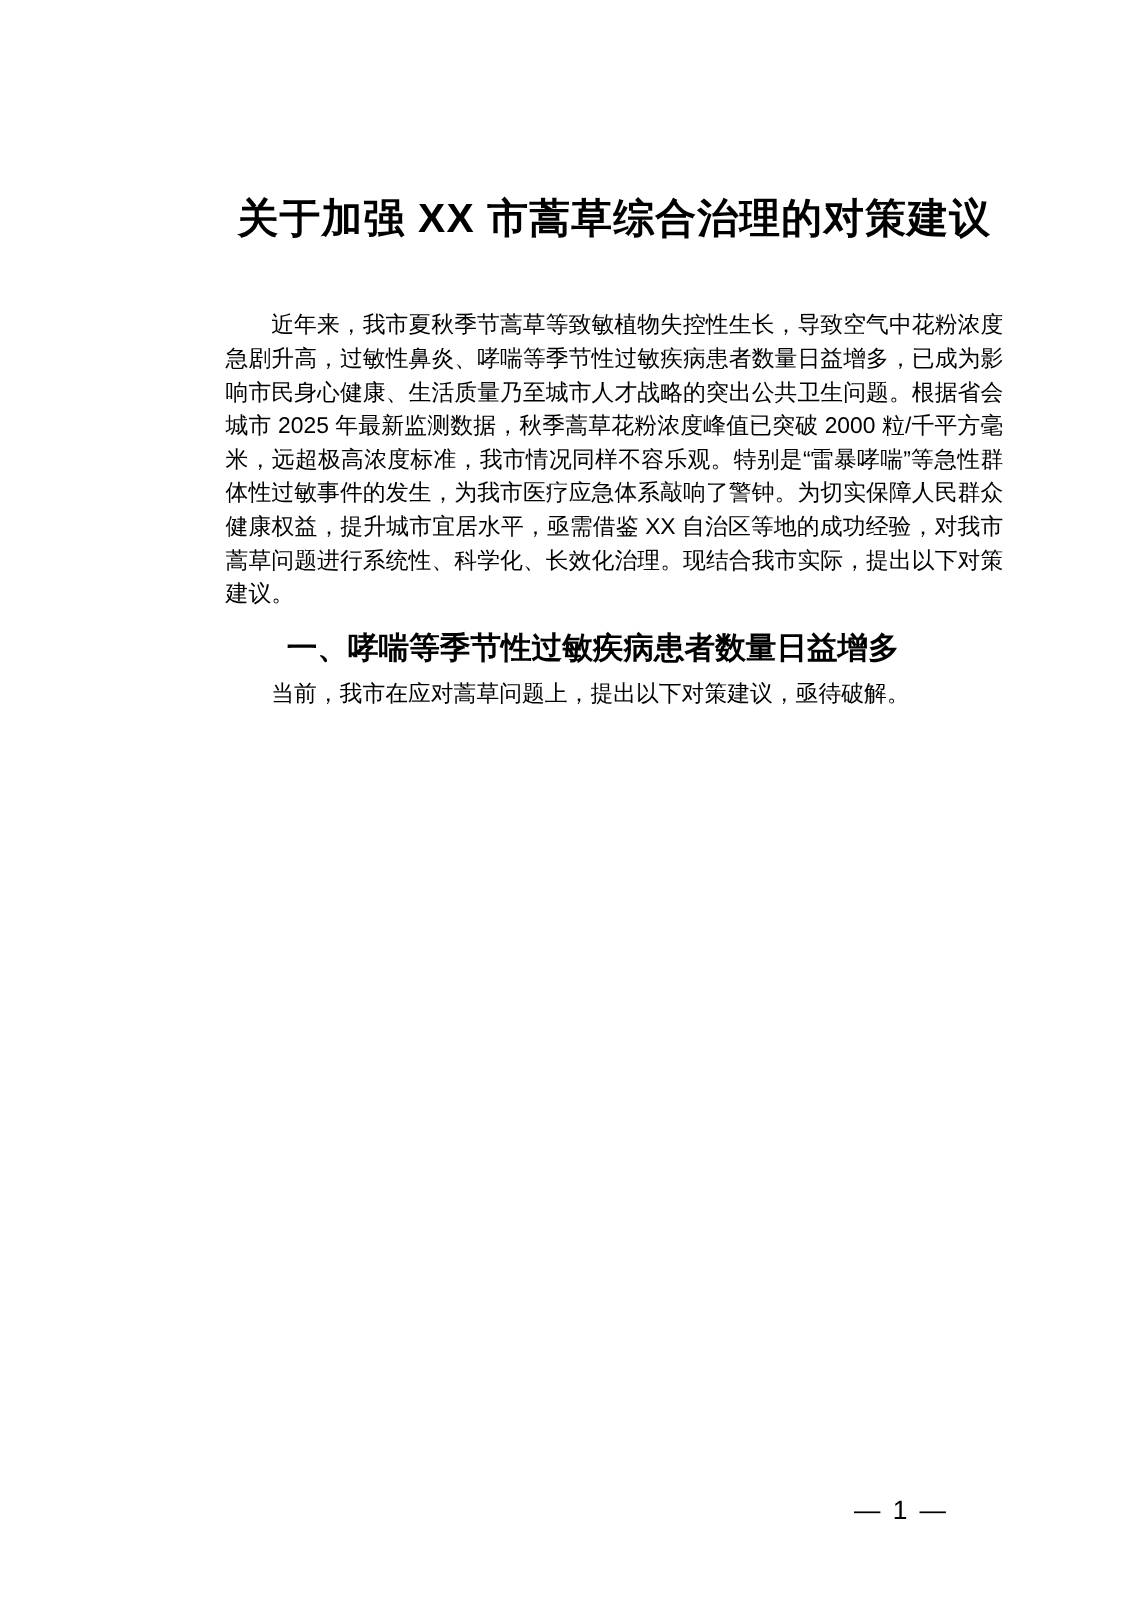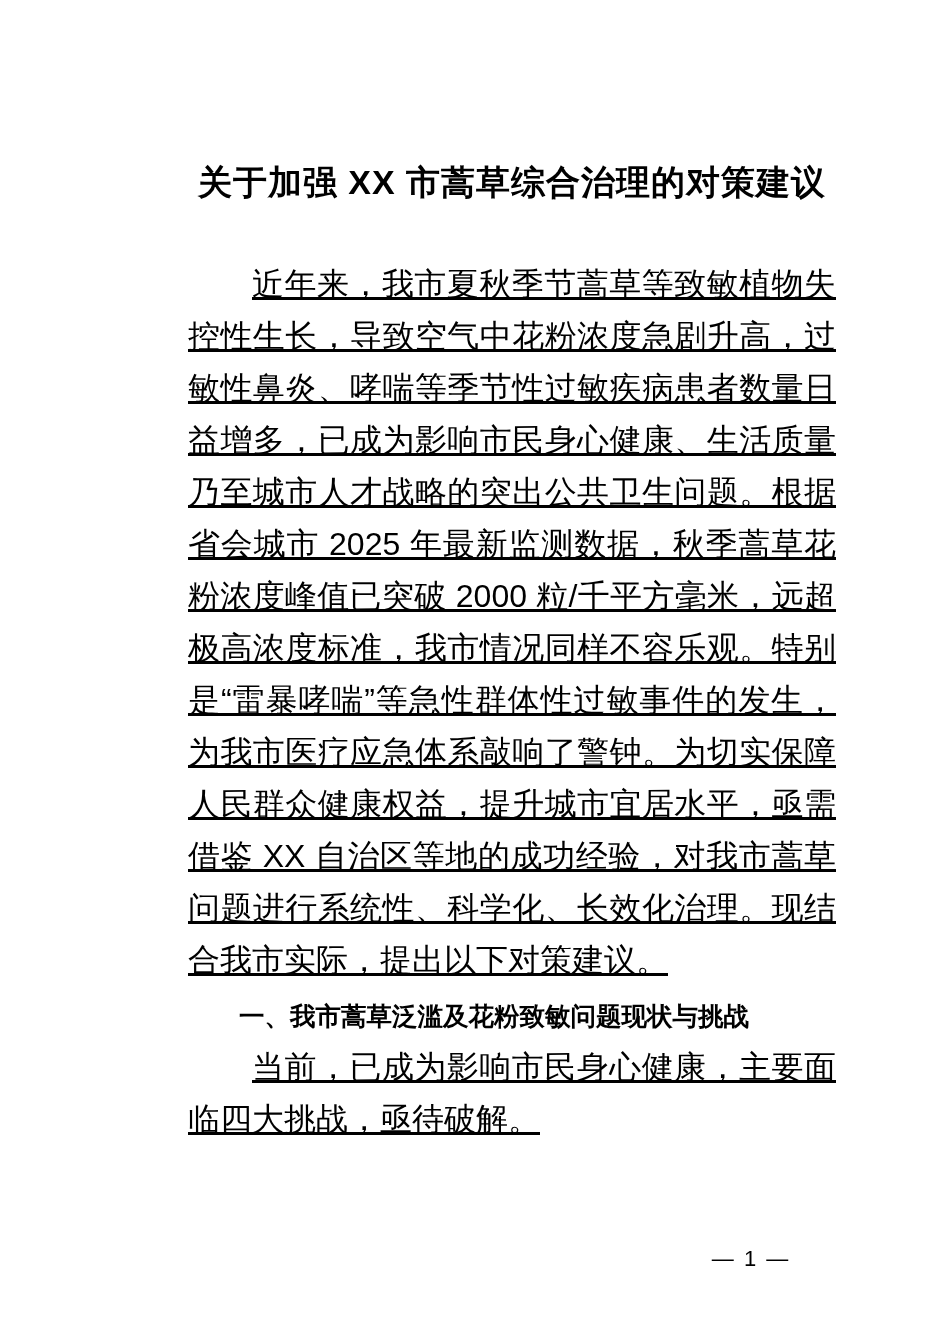--- a/index.html
+++ b/index.html
@@ -29,27 +29,26 @@
     font-weight: bold;
     font-size: 34px;
     line-height: 1.35;
     text-align: center;
     letter-spacing: 1px;
     margin: 0 0 52px 0;
     white-space: nowrap;
   }
   .para {
     font-family: "Liberation Sans", "DejaVu Sans", sans-serif;
-    font-size: 32px;
-    line-height: 52px;
+    font-size: 19px;
+    line-height: 28px;
     text-align: justify;
     text-justify: inter-ideograph;
     margin: 0 0 4px 0;
     text-indent: 2em;
-    text-decoration: underline;
   }
   .heading {
     font-family: "Liberation Sans", "DejaVu Sans", sans-serif;
     font-size: 25.5px;
     font-weight: bold;
     line-height: 49px;
     margin: 6px 0 0 0;
     text-indent: 2em;
   }
   .lead {
@@ -71,21 +70,21 @@
 </head>
 <body>
 
 <div class="page">
   <div class="content">
 
     <h1 class="doc-title">关于加强 XX 市蒿草综合治理的对策建议</h1>
 
     <p class="para">近年来，我市夏秋季节蒿草等致敏植物失控性生长，导致空气中花粉浓度急剧升高，过敏性鼻炎、哮喘等季节性过敏疾病患者数量日益增多，已成为影响市民身心健康、生活质量乃至城市人才战略的突出公共卫生问题。根据省会城市 2025 年最新监测数据，秋季蒿草花粉浓度峰值已突破 2000 粒/千平方毫米，远超极高浓度标准，我市情况同样不容乐观。特别是“雷暴哮喘”等急性群体性过敏事件的发生，为我市医疗应急体系敲响了警钟。为切实保障人民群众健康权益，提升城市宜居水平，亟需借鉴 XX 自治区等地的成功经验，对我市蒿草问题进行系统性、科学化、长效化治理。现结合我市实际，提出以下对策建议。</p>
 
-    <h2 class="heading">一、我市蒿草泛滥及花粉致敏问题现状与挑战</h2>
+    <h2 class="heading">一、哮喘等季节性过敏疾病患者数量日益增多</h2>
 
-    <p class="para">当前，已成为影响市民身心健康，主要面临四大挑战，亟待破解。</p>
+    <p class="para">当前，我市在应对蒿草问题上，提出以下对策建议，亟待破解。</p>
 
 
   </div>
 
   <div class="page-number">— 1 —</div>
 </div>
 
 </body></html>

